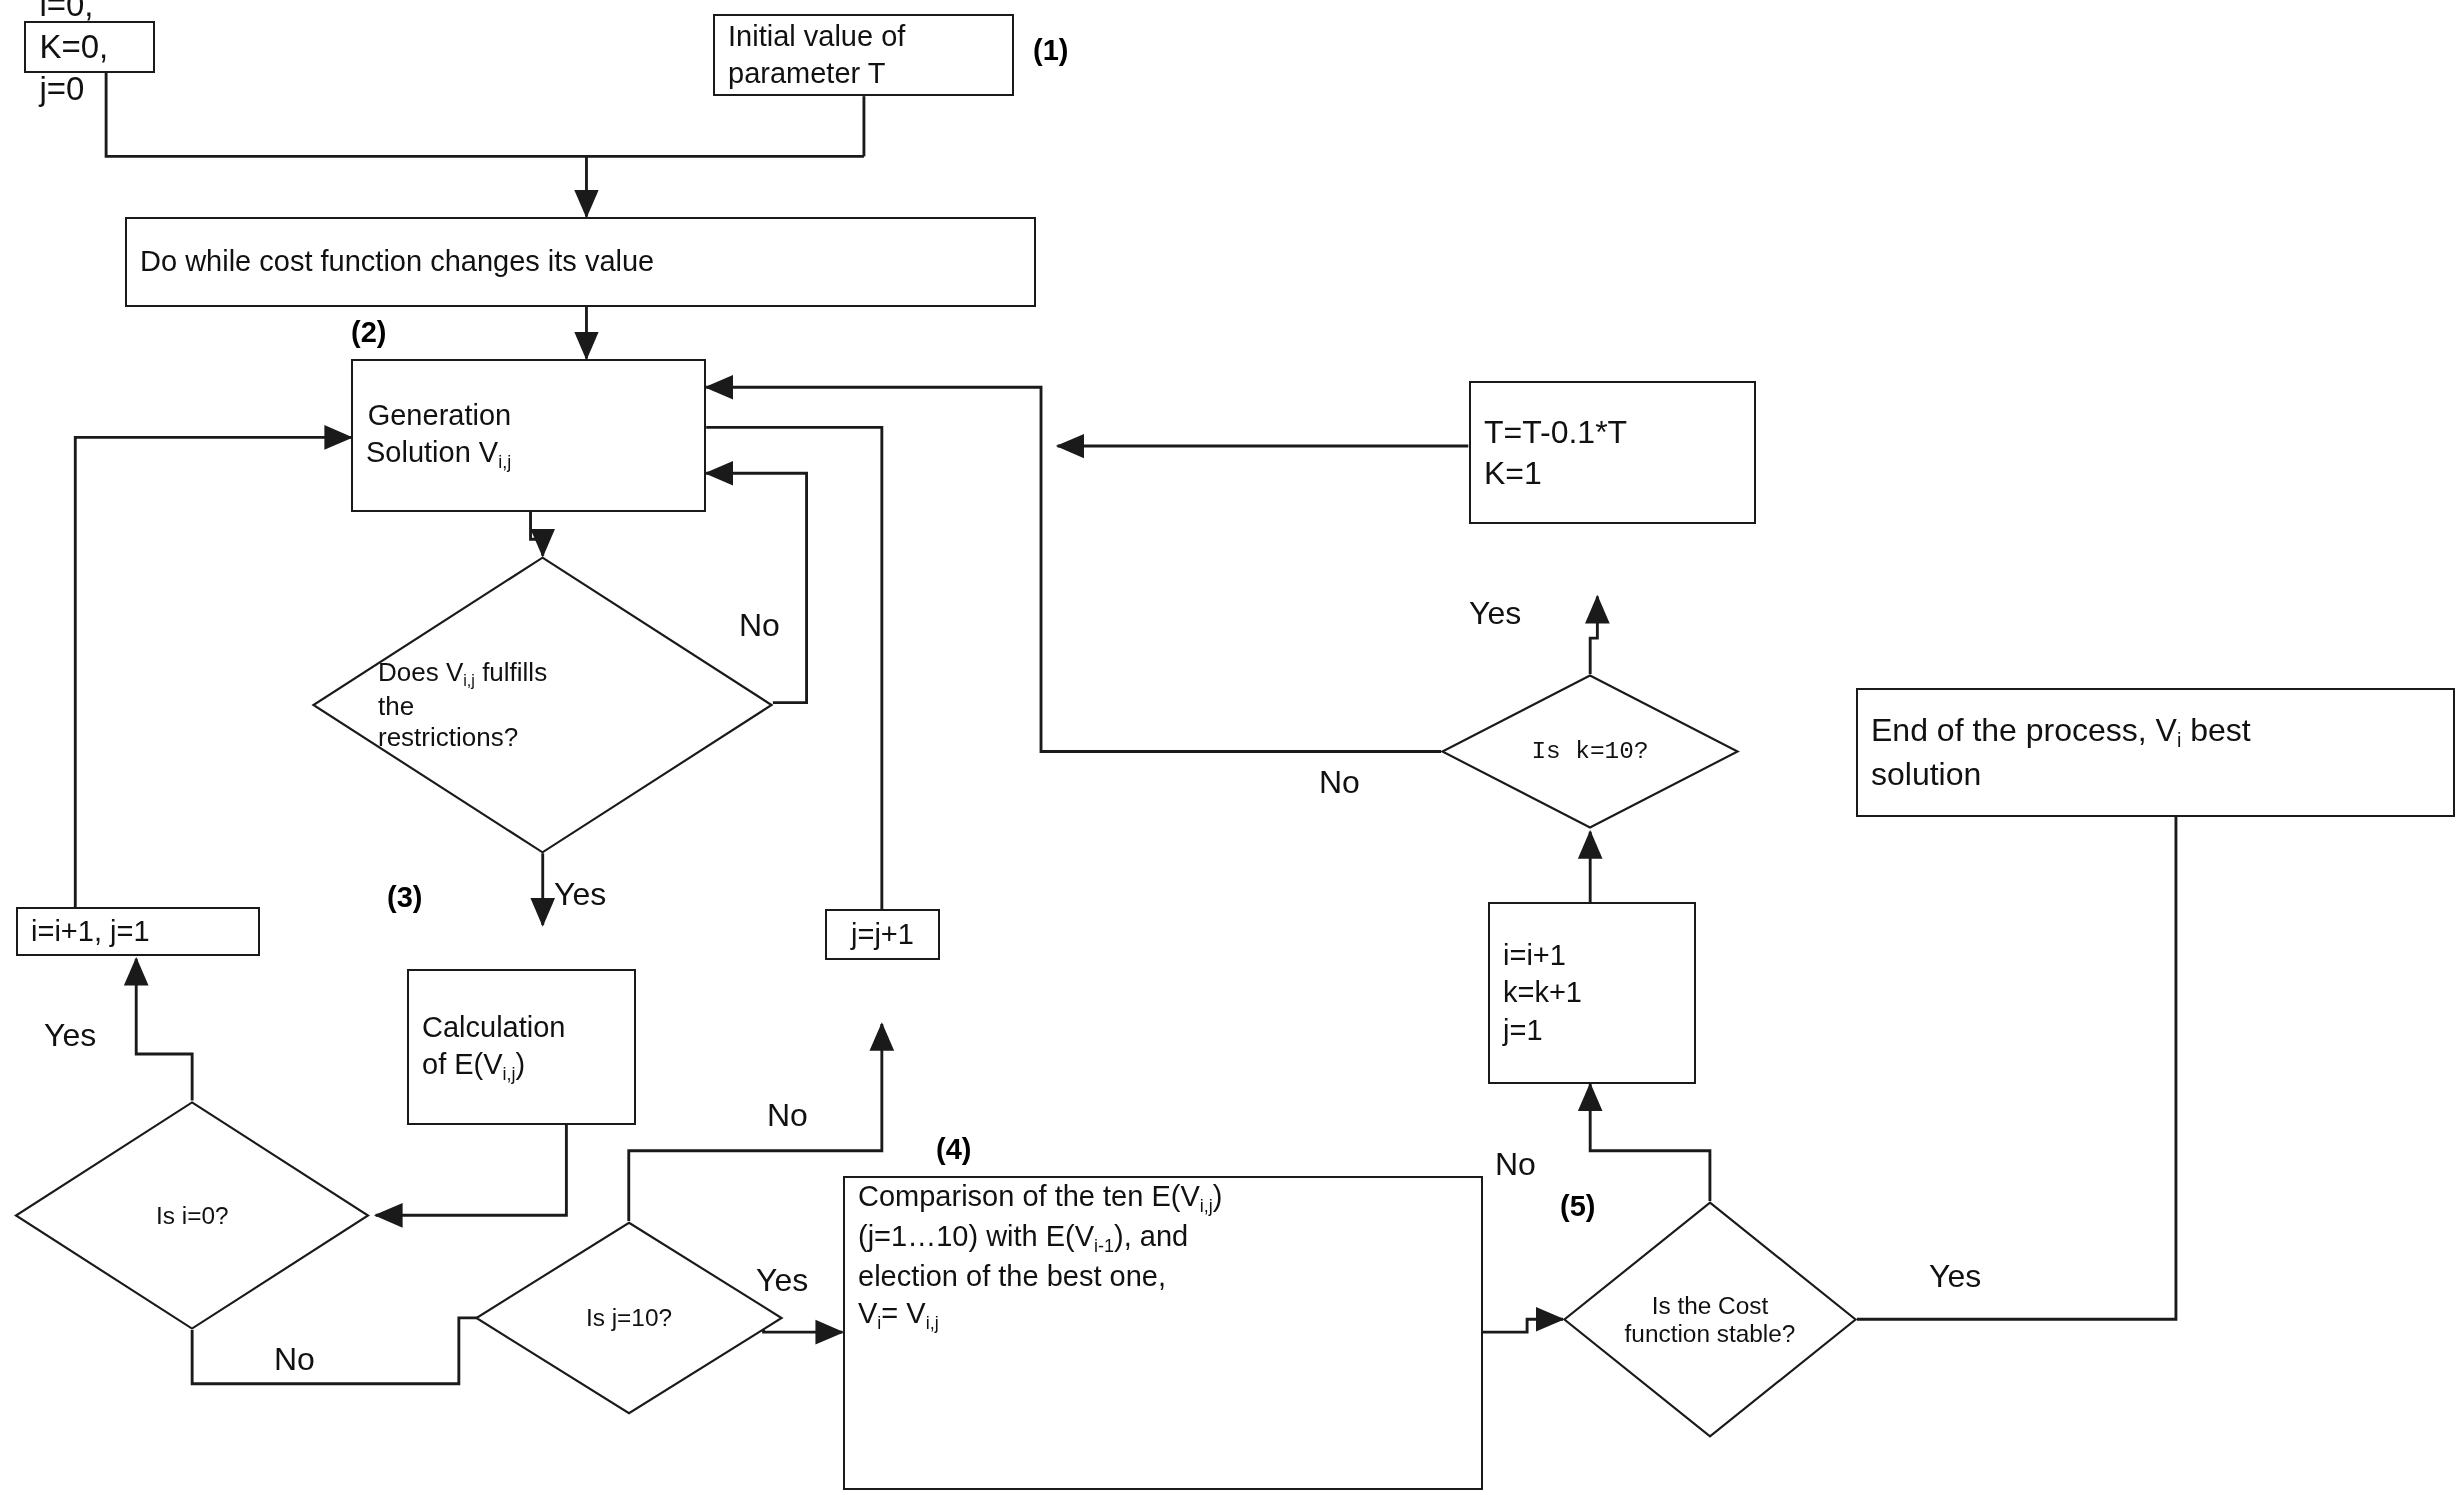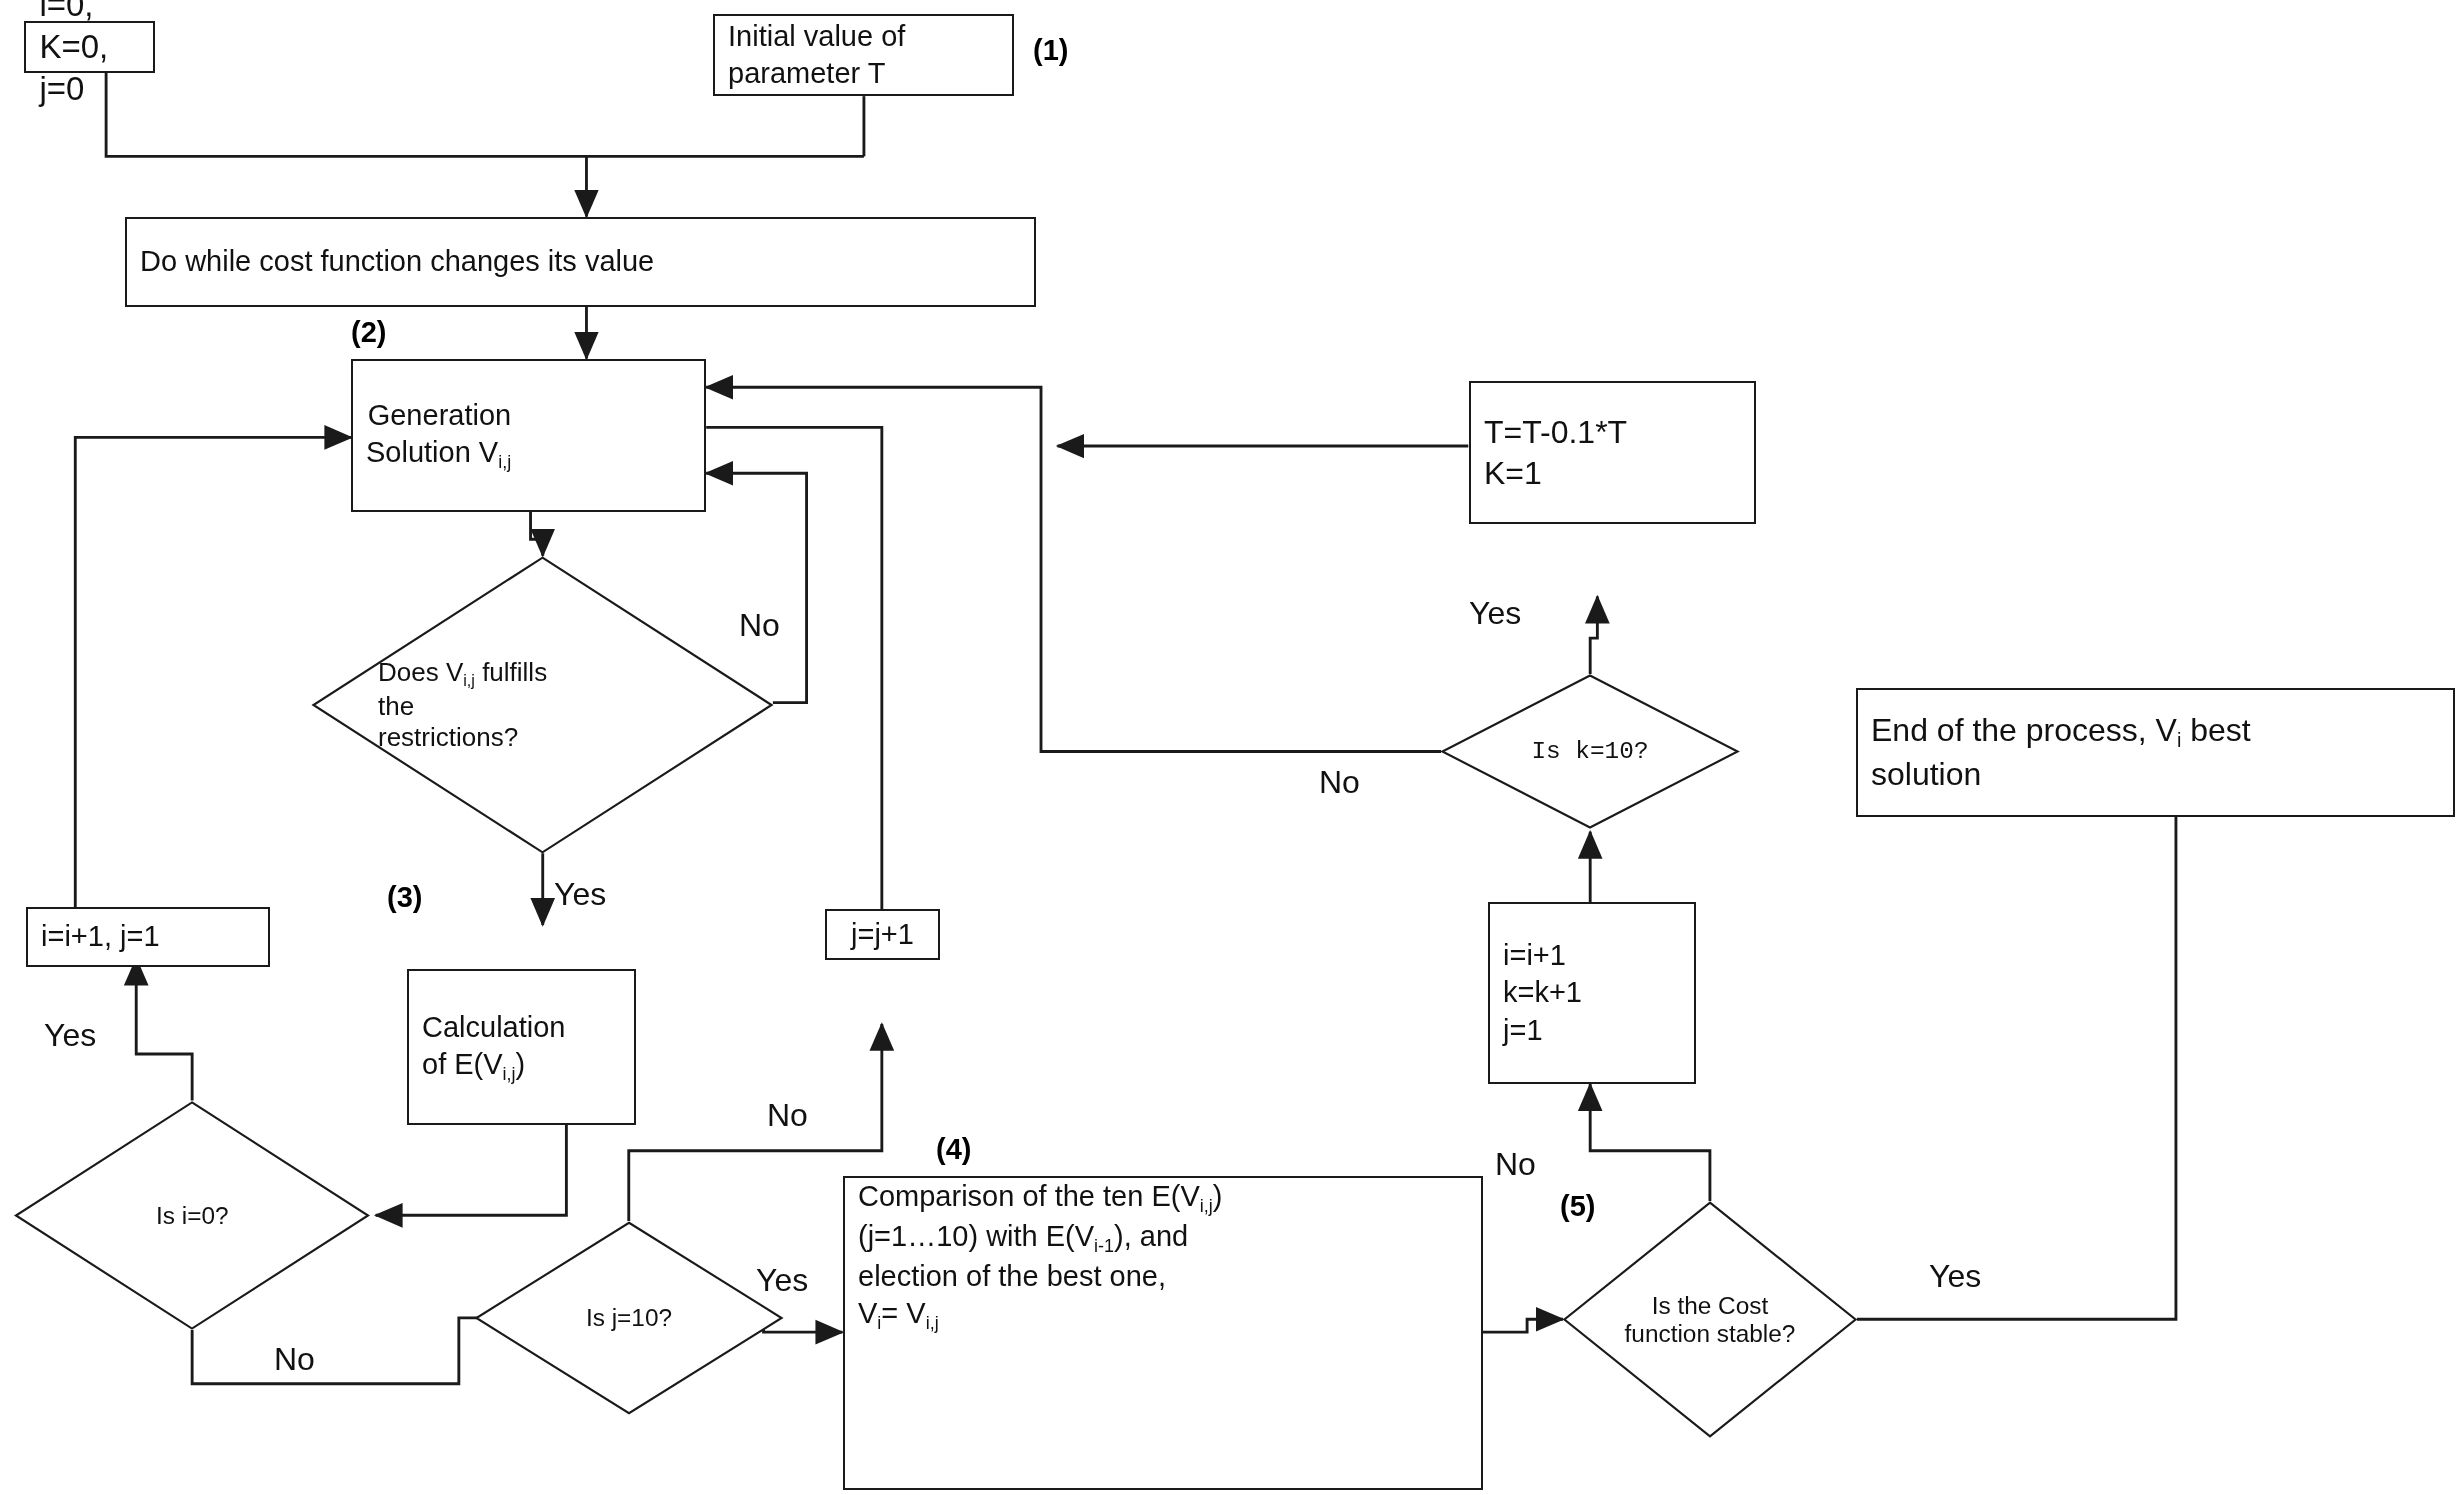--- a/index.html
+++ b/index.html
@@ -100,21 +100,21 @@
 
   <div class="step" style="left:387px;top:881px;font-size:29px;">(3)</div>
 
   <div class="node pad left" style="left:407px;top:925px;width:229px;height:156px;font-size:29px;margin-top:44px;">
     <span>
       <span>Calculation</span><br>
       <span>of E(V</span><span class="sub">i,j</span><span>)</span>
     </span>
   </div>
 
-  <div class="node pad left" style="left:26px;top:907px;width:244px;height:60px;font-size:29px;text-align:center;">
+  <div class="node pad left" style="left:16px;top:907px;width:244px;height:49px;font-size:29px;text-align:center;">
     <span>i=i+1, j=1</span>
   </div>
 
   <div class="node center" style="left:825px;top:909px;width:115px;height:51px;font-size:29px;">
     <span>j=j+1</span>
   </div>
 
   <div class="node pad left" style="left:843px;top:1176px;width:640px;height:314px;font-size:29px;align-items:flex-start;padding-top:0;">
     <span>
       <span>Comparison of the ten E(V</span><span class="sub">i,j</span><span>)</span><br>

